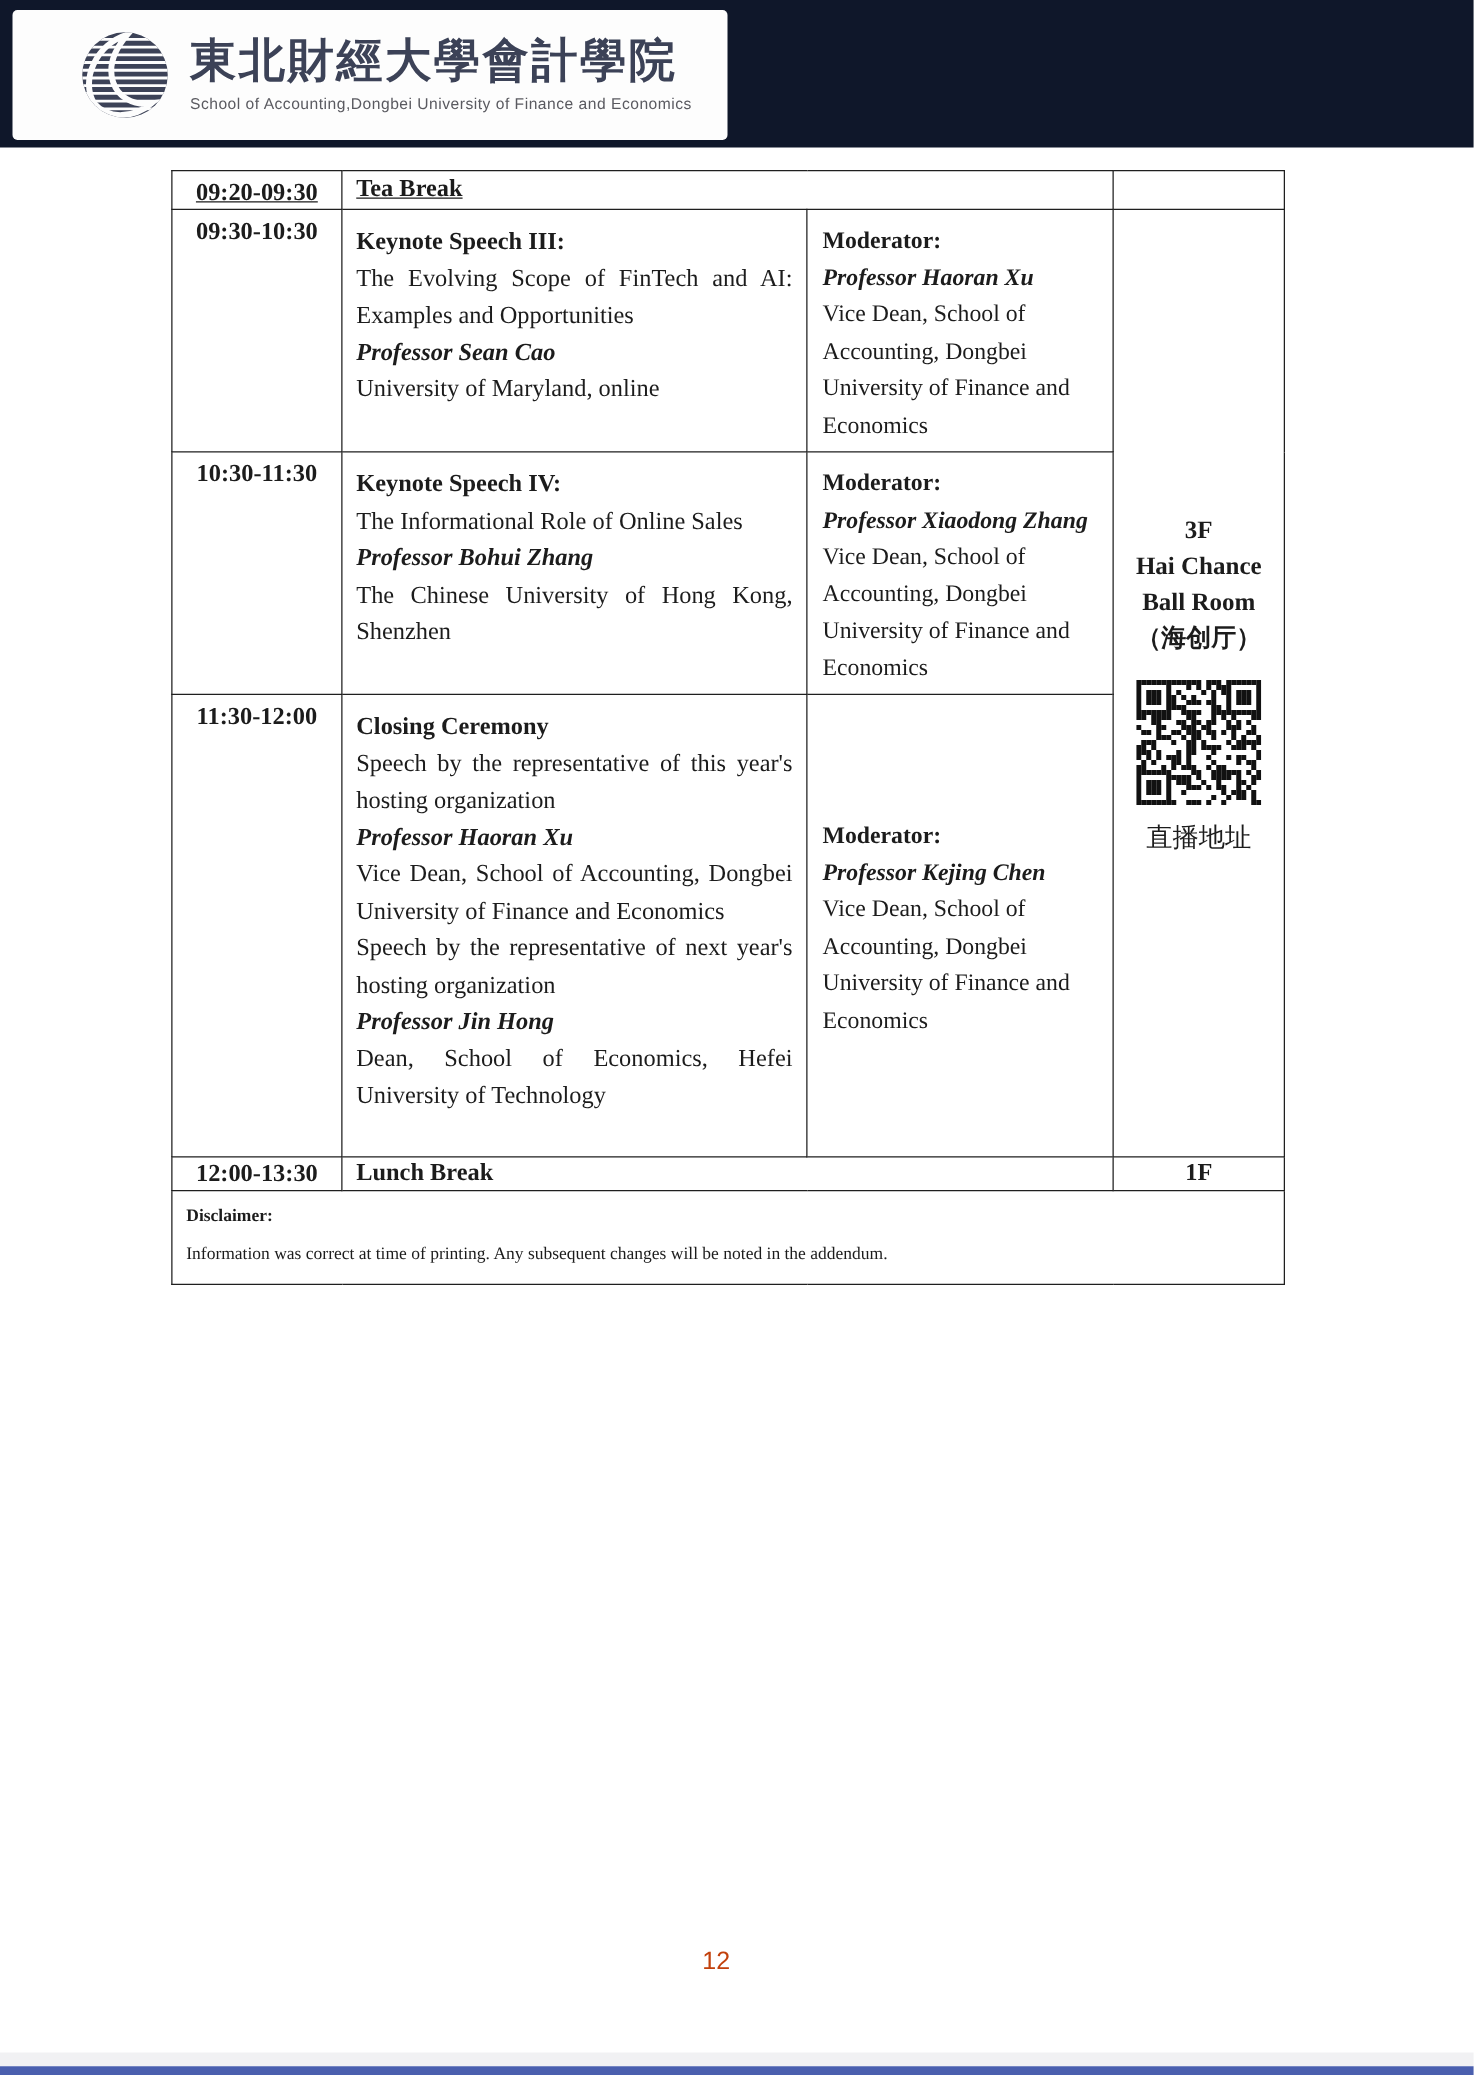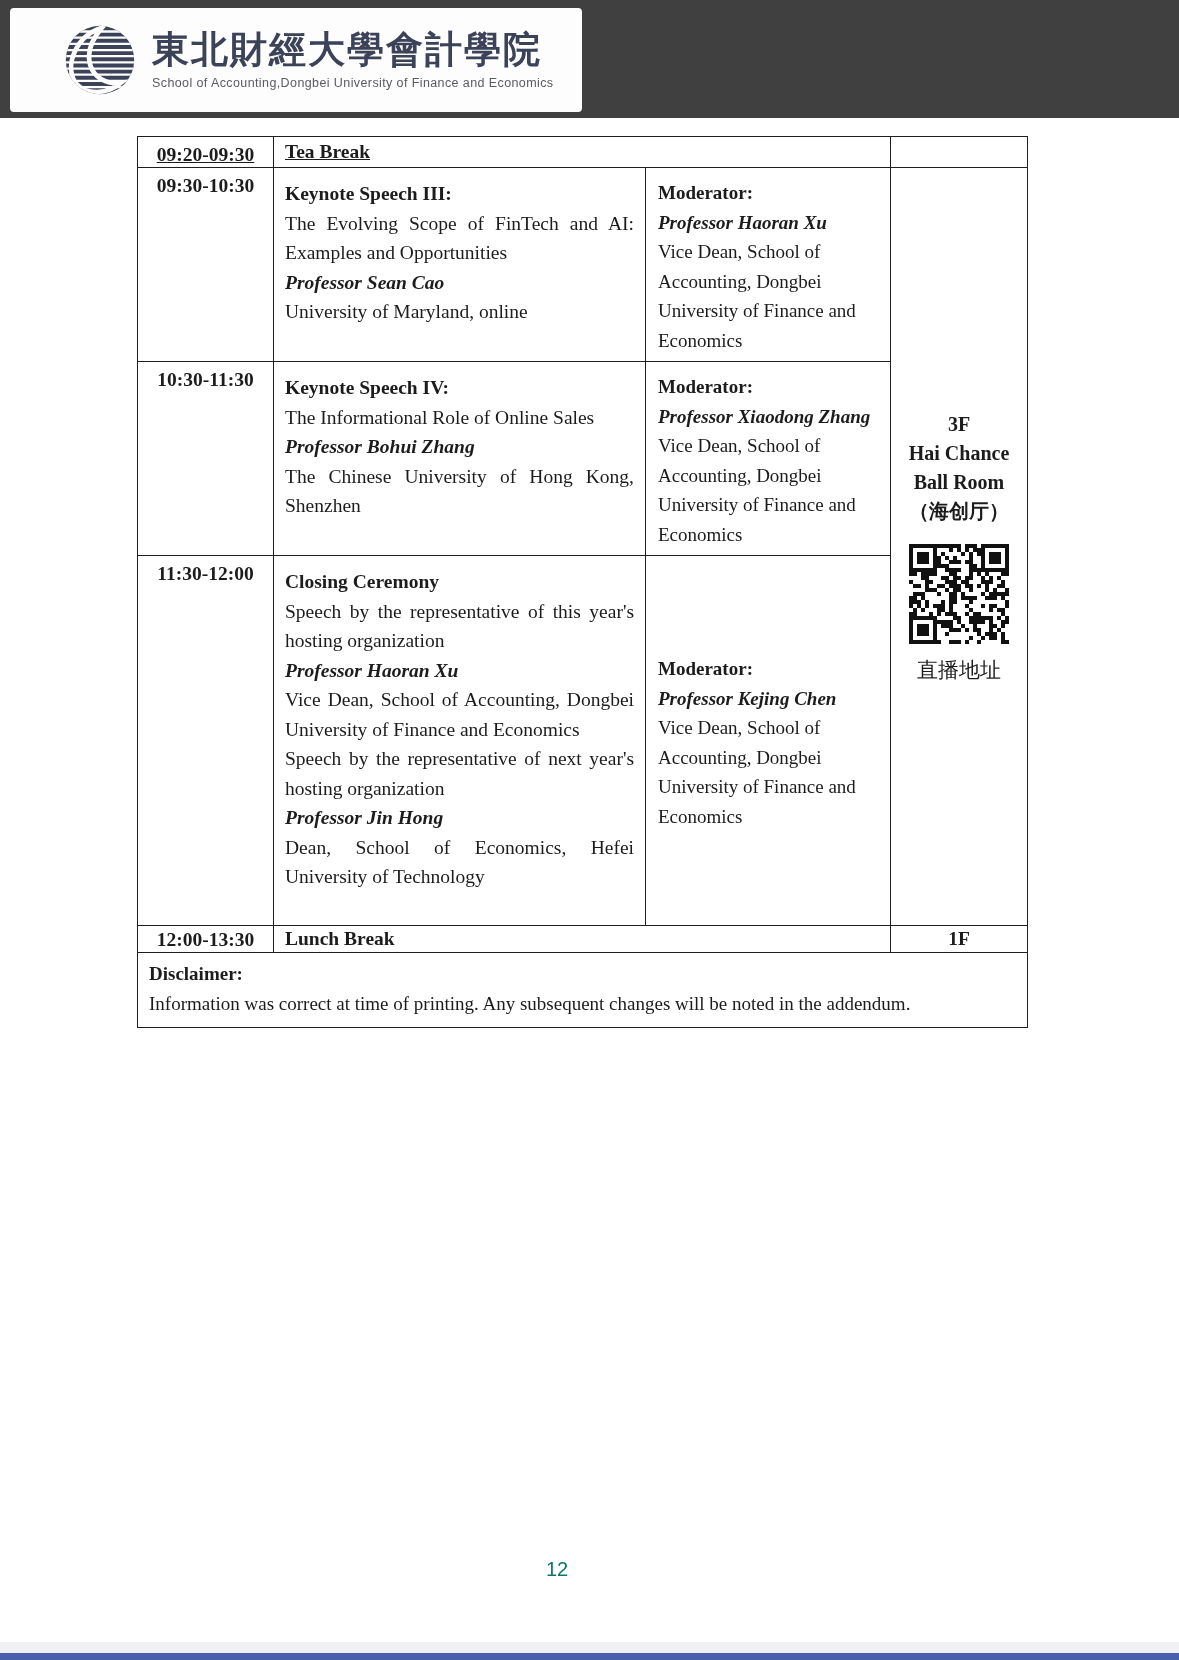--- a/index.html
+++ b/index.html
@@ -3,21 +3,21 @@
 <meta charset="utf-8">
 <style>
   html,body{margin:0;padding:0;}
   body{
     width:1179px;height:1660px;position:relative;overflow:hidden;
     background:#ffffff;
     font-family:"Liberation Serif","DejaVu Serif",serif;
     color:#1c1c1c;
   }
   
-  .header-band{position:absolute;top:0;left:0;width:1179px;height:118px;background:#404040;}
+  .header-band{position:absolute;top:0;left:0;width:1179px;height:118px;background:#0f172a;}
   .logo-card{position:absolute;top:8px;left:10px;width:572px;height:104px;background:#fdfdfd;border-radius:4px;display:flex;align-items:center;}
   .globe{margin:0 14px 0 52px;flex:0 0 auto;}
   .logo-text{display:flex;flex-direction:column;justify-content:center;}
   .logo-cn{font-size:37px;font-weight:700;color:#3c4257;letter-spacing:2px;line-height:1.1;font-family:"Liberation Serif",serif;}
   .logo-en{font-size:12.5px;color:#5a5a60;margin-top:6px;font-family:"Liberation Sans","DejaVu Sans",sans-serif;letter-spacing:0.4px;}
   .event-badge{position:absolute;top:26px;right:72px;font-size:46px;color:#9d9da1;letter-spacing:1px;font-family:"Liberation Serif",serif;}
   
   .sched{position:absolute;top:136px;left:137px;border-collapse:collapse;table-layout:fixed;width:890px;}
   .sched td{border:1.6px solid #1f1f1f;overflow:hidden;}
   .col-time{width:136px;} .col-session{width:372px;} .col-mod{width:245px;} .col-loc{width:137px;}
@@ -27,23 +27,23 @@
   .t-mod{vertical-align:top;padding:10px 12px 6px 12px;font-size:19px;line-height:29.5px;}
   .t-mod.center{vertical-align:middle;}
   .t-floor{text-align:center;vertical-align:middle;font-weight:700;font-size:19.5px;}
   .t-loc-cell{vertical-align:middle;text-align:center;}
   .h{font-weight:700;}
   .name{font-weight:700;font-style:italic;}
   .j{text-align:justify;}
   .loc-text{font-weight:700;font-size:20px;line-height:29px;}
   .qr-wrap{margin-top:18px;display:flex;flex-direction:column;align-items:center;}
   .qr-caption{margin-top:12px;font-size:21px;font-weight:400;}
-  .t-disclaimer{padding:6px 11px 8px 11px;font-size:19px;line-height:30px;vertical-align:top;}
+  .t-disclaimer{padding:6px 11px 8px 11px;font-size:14px;line-height:30px;vertical-align:top;}
   
-  .page-num{position:absolute;top:1558px;left:0;width:1114px;text-align:center;font-size:20px;font-family:"Liberation Sans","DejaVu Sans",sans-serif;color:#0f766e;}
+  .page-num{position:absolute;top:1558px;left:0;width:1114px;text-align:center;font-size:20px;font-family:"Liberation Sans","DejaVu Sans",sans-serif;color:#c2410c;padding-left:16px;}
   .bottom-fade{position:absolute;left:0;right:0;bottom:7px;height:11px;background:#f1f1f3;}
   .bottom-bar{position:absolute;left:0;right:0;bottom:0;height:7px;background:#4a5fae;}
 </style>
 </head>
 <body>
 
 <div class="header-band">
   <div class="logo-card">
     <svg class="globe" width="76" height="76" viewBox="0 0 80 80">
       <defs>

